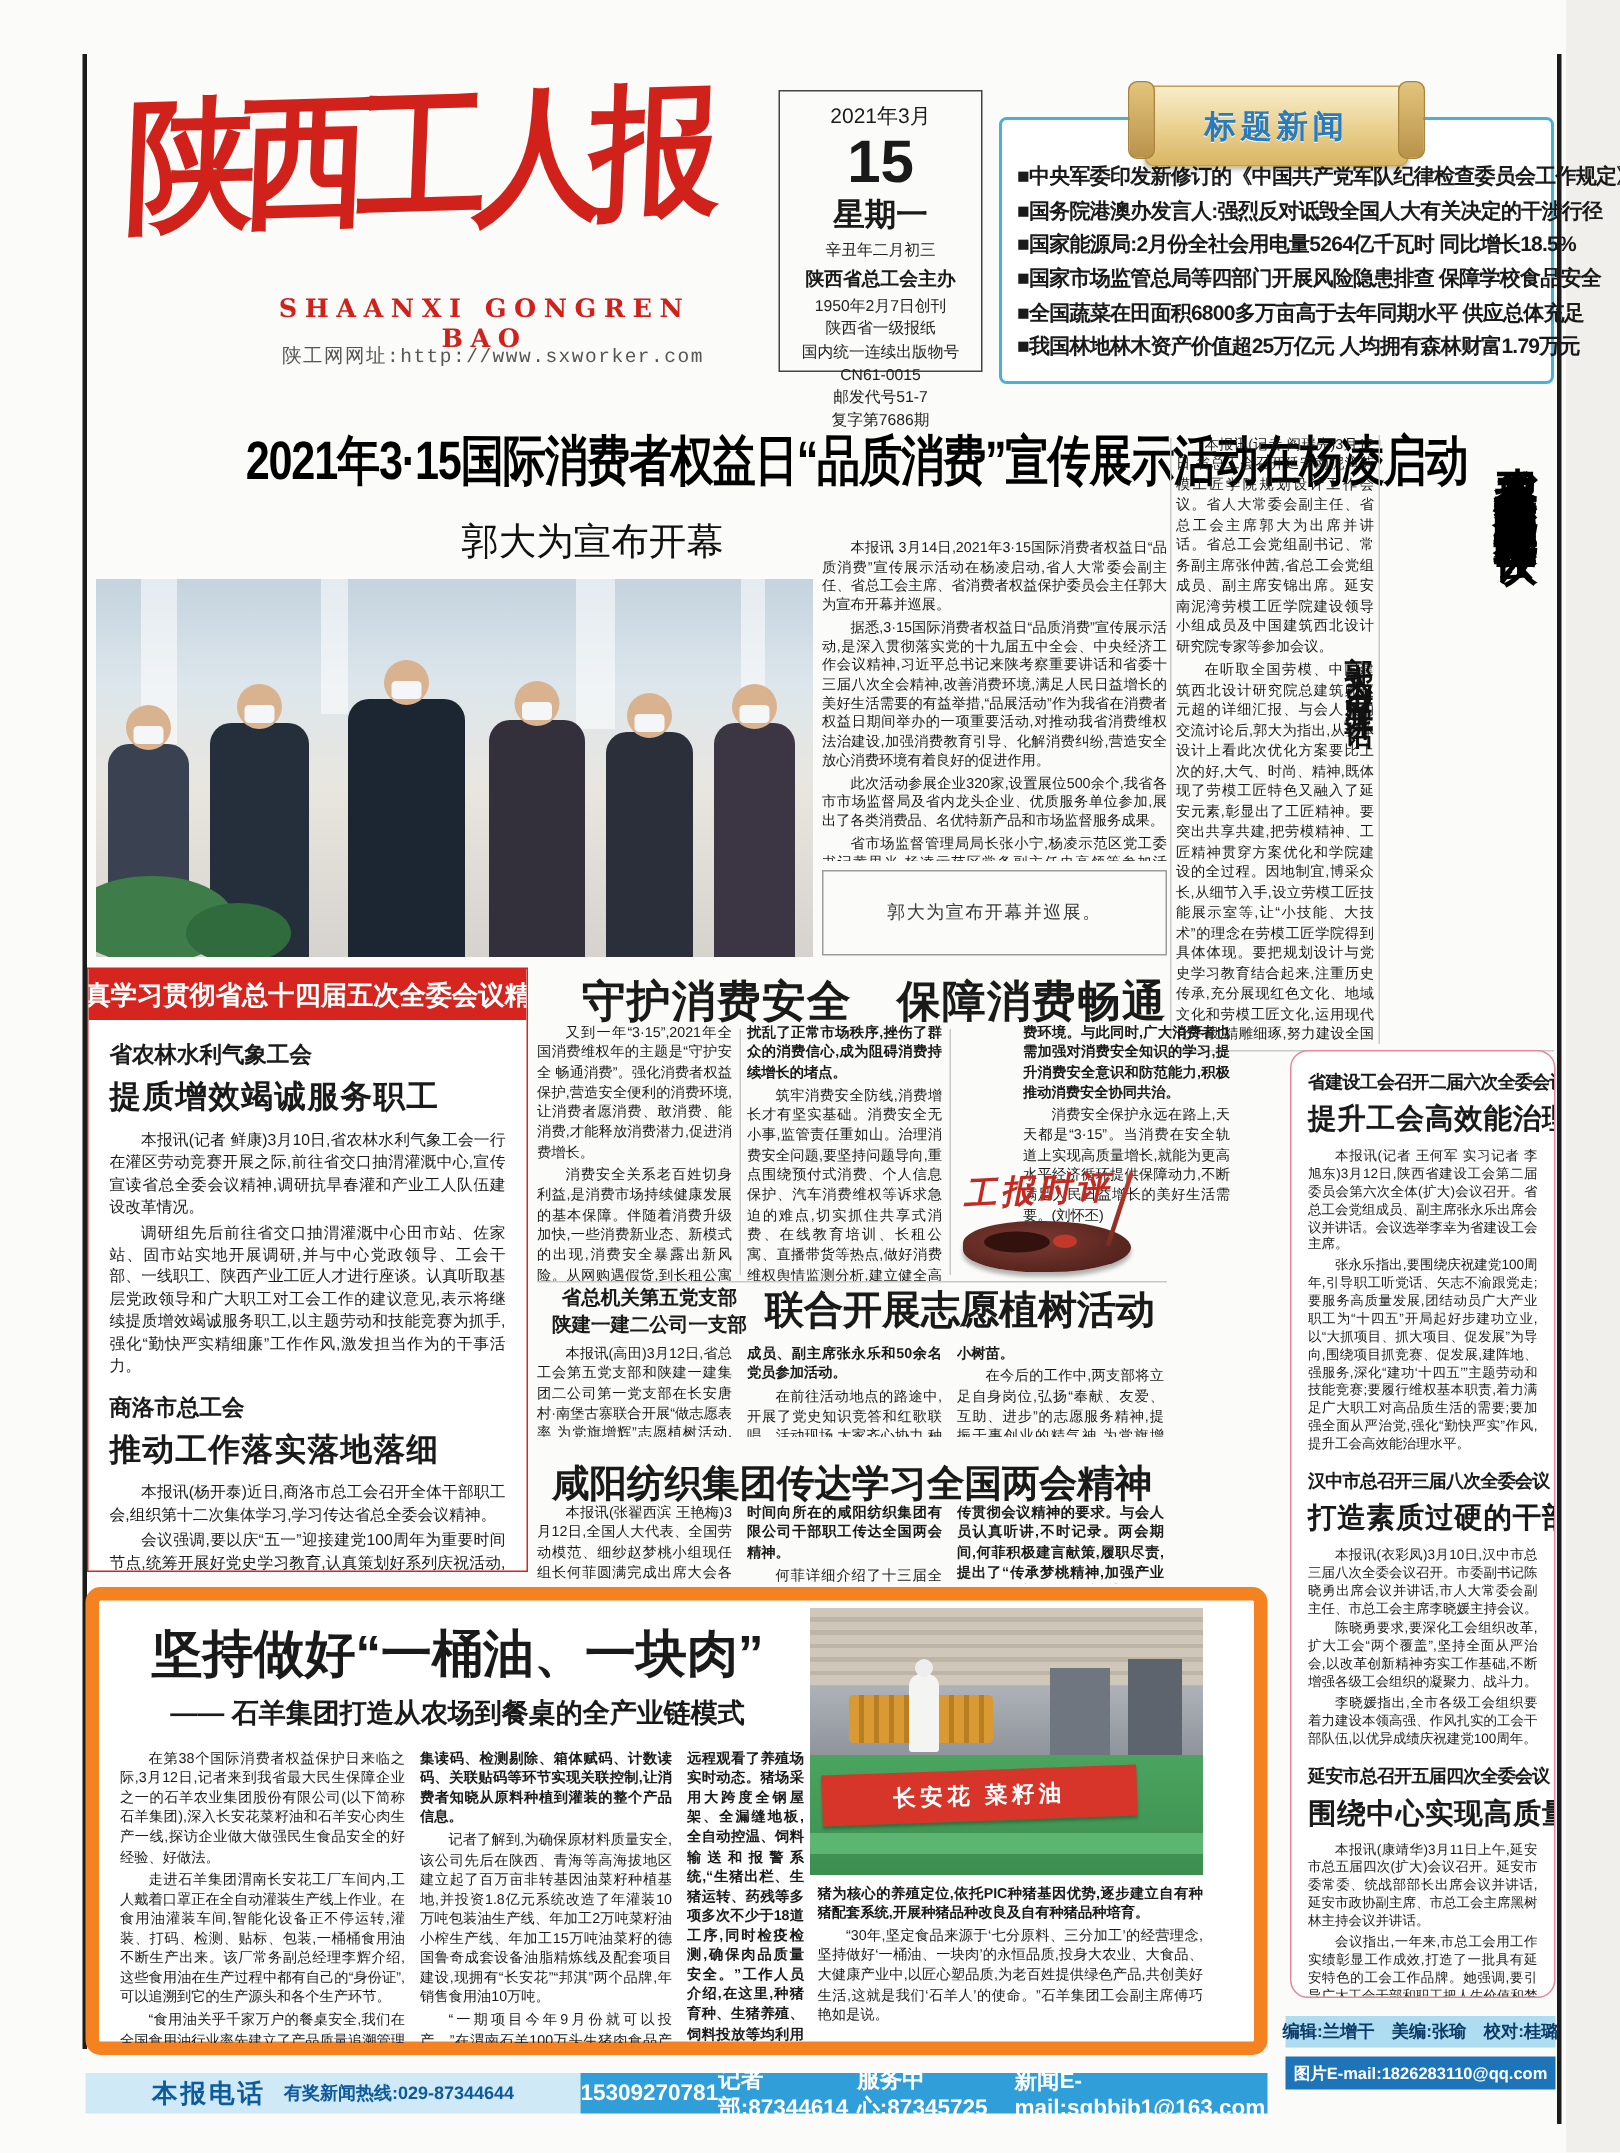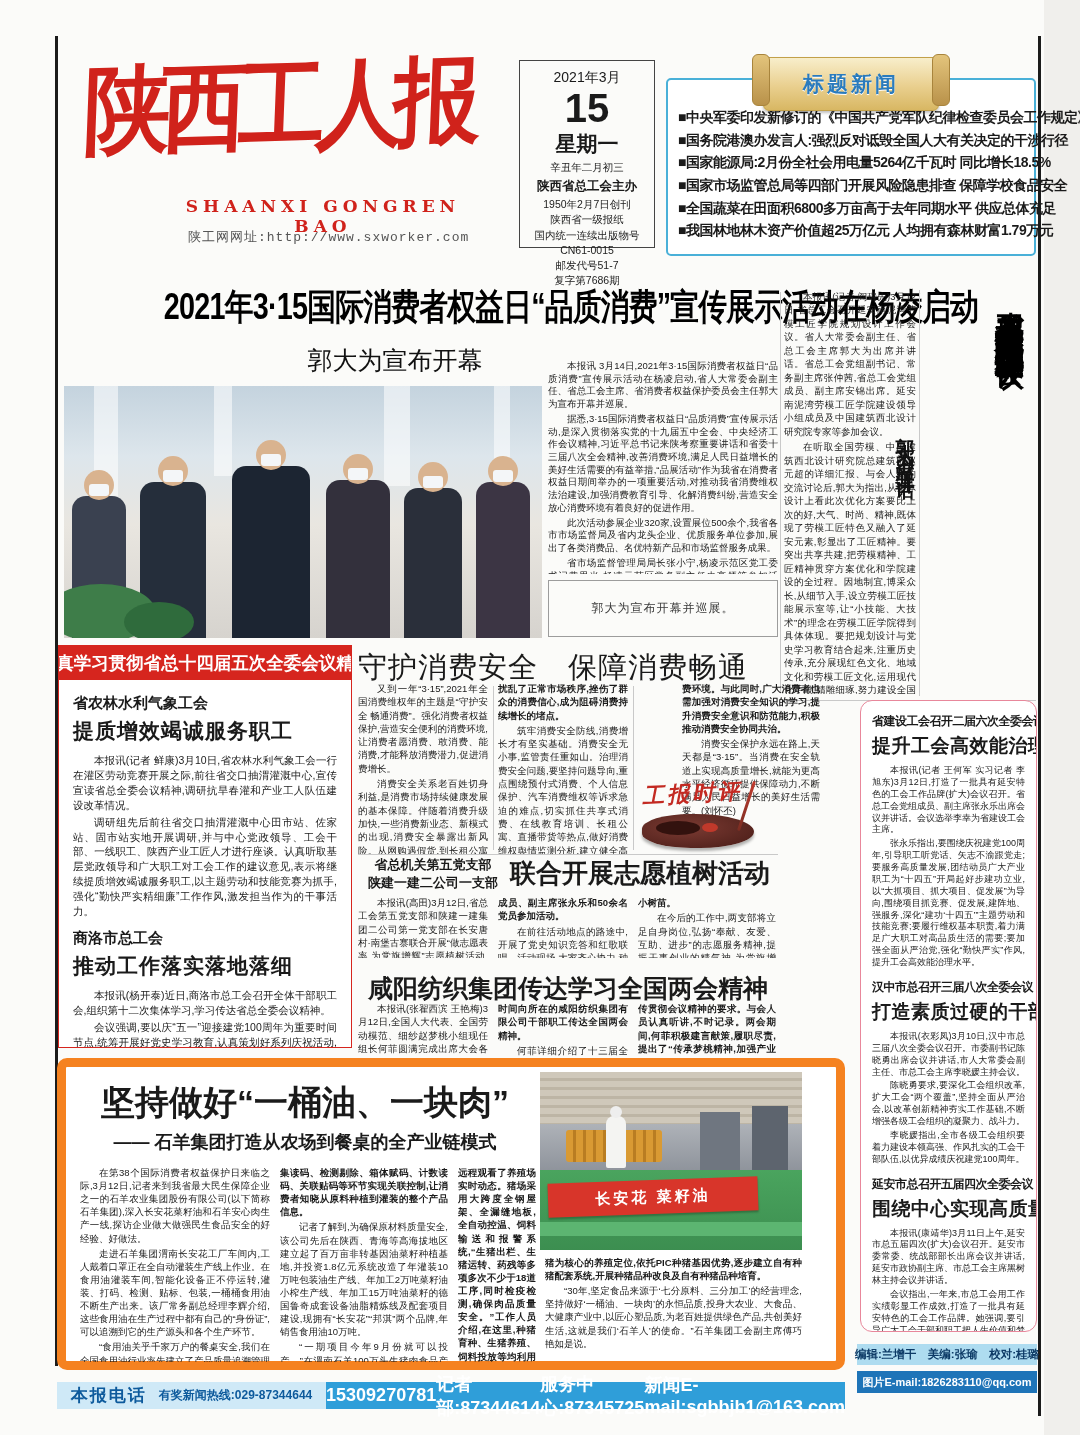--- a/index.html
+++ b/index.html
@@ -52,21 +52,21 @@
   .head{position:absolute;left:50%;transform:translateX(-50%);top:-26px;width:30px;height:30px;border-radius:50%;background:#d9b38f;}
   .mask{position:absolute;left:50%;transform:translateX(-50%);top:-12px;width:20px;height:12px;border-radius:3px;background:#f4f6f8;}
   .plant{position:absolute;border-radius:50%;background:#3e7d49;}
 
   
   .nnw-body{left:784px;top:290px;width:132px;height:404px;font-size:9.5px;line-height:1.42;}
   .nnw-sub{left:892px;top:422px;height:230px;writing-mode:vertical-rl;font-size:19px;font-weight:600;letter-spacing:6px;color:#111;}
   .nnw-hl{left:922px;top:288px;width:114px;height:410px;writing-mode:vertical-rl;font-size:29px;font-weight:900;letter-spacing:2px;line-height:1.85;color:#000;}
 
   
-  .edi-title{left:358px;top:648px;width:420px;text-align:left;font-size:29px;font-weight:400;letter-spacing:1px;}
+  .edi-title{left:358px;top:648px;width:420px;text-align:right;font-size:29px;font-weight:700;letter-spacing:1px;}
   .tcol{position:absolute;font-size:9.5px;line-height:1.4;overflow:hidden;}
   .stamp{left:642px;top:778px;width:132px;height:86px;}
   .stamp-text{font-family:"DejaVu Serif",serif;font-style:italic;font-weight:700;font-size:22px;color:#c32a22;letter-spacing:3px;transform:rotate(-3deg);}
   .inkstone{position:relative;margin-top:6px;width:112px;height:34px;background:radial-gradient(ellipse at 40% 40%,#7c3b33,#54231d 75%);border-radius:50% 60% 55% 50%;box-shadow:0 3px 3px rgba(0,0,0,.3);}
   .ink-well{position:absolute;left:14px;top:7px;width:44px;height:14px;border-radius:50%;background:#33120e;}
   .ink-red{position:absolute;left:60px;top:9px;width:16px;height:9px;border-radius:50%;background:#c0392b;}
   .pen{position:absolute;right:6px;top:-34px;width:3px;height:52px;background:linear-gradient(180deg,#c23b2e,#7a2d22);transform:rotate(18deg);border-radius:2px;}
 
   
   .left-box{left:58px;top:645px;width:294px;height:403px;border:1px solid #d6251e;background:#fff;overflow:hidden;}
@@ -108,21 +108,21 @@
   .worker{position:absolute;left:66px;top:44px;width:20px;height:52px;background:#f4f4f2;border-radius:8px 8px 2px 2px;}
   .worker:before{content:"";position:absolute;left:4px;top:-10px;width:12px;height:12px;border-radius:50%;background:#eee;}
 
   
   .edit-bar{left:857px;top:1344px;width:180px;height:21px;background:#aedcf0;color:#0d3a66;display:flex;align-items:center;justify-content:center;font-size:11.5px;font-weight:700;white-space:nowrap;}
   .picmail-bar{left:857px;top:1371px;width:180px;height:22px;background:#1e74b8;color:#fff;display:flex;align-items:center;justify-content:center;font-size:11px;font-weight:700;}
   .phone-bar{left:57px;top:1382px;width:788px;height:27px;display:flex;font-weight:700;}
   .pb-left{width:330px;background:#cfe9f7;color:#0d5a9c;display:flex;align-items:center;justify-content:center;gap:12px;}
   .pb-title{font-size:17px;font-weight:900;letter-spacing:2px;}
   .pb-hot{font-size:12px;}
-  .pb-main{flex:1;background:#2f9ed9;color:#fff;display:flex;align-items:center;justify-content:space-around;font-size:18px;}
+  .pb-main{flex:1;background:#2f9ed9;color:#fff;display:flex;align-items:center;justify-content:space-around;font-size:15px;}
 </style>
 </head>
 <body>
 
 <div class="page-right-margin"></div>
 <div class="edge" style="left:55px;top:36px;width:3px;height:1330px;"></div>
 <div class="edge" style="left:1038px;top:36px;width:3px;height:1380px;"></div>
 
 <div class="abs mast-title">陕西工人报</div>
 <div class="abs mast-pinyin">SHAANXI GONGREN BAO</div>
@@ -279,21 +279,21 @@
   <p class="p">何菲详细介绍了十三届全国人大四次会议的主要精神、我省代表团主要活动、工作情况以及学习宣</p>
 </div>
 <div class="tcol jt" style="left:638px;top:1002px;width:138px;height:54px;">
   <p class="pc">传贯彻会议精神的要求。与会人员认真听讲,不时记录。两会期间,何菲积极建言献策,履职尽责,提出了“传承梦桃精神,加强产业工人在岗培训”等建议,受到《工人日报》《陕西工人报》等媒体高度关注。</p>
 </div>
 
 <div class="abs right-box">
   <div class="rb-art">
     <div class="kicker">省建设工会召开二届六次全委会议</div>
     <div class="rtitle">提升工会高效能治理水平</div>
-    <p class="p jt">本报讯(记者 王何军 实习记者 李旭东)3月12日,打造了一批具有延安特色的工会工作品牌(扩大)会议召开。省总工会党组成员、副主席张永乐出席会议并讲话。会议选举李幸为省建设工会主席。</p>
+    <p class="p jt">本报讯(记者 王何军 实习记者 李旭东)3月12日,陕西省建设工会第二届委员会第六次全体(扩大)会议召开。省总工会党组成员、副主席张永乐出席会议并讲话。会议选举李幸为省建设工会主席。</p>
     <p class="p jt">张永乐指出,要围绕庆祝建党100周年,引导职工听党话、矢志不渝跟党走;要服务高质量发展,团结动员广大产业职工为“十四五”开局起好步建功立业,以“大抓项目、抓大项目、促发展”为导向,围绕项目抓竞赛、促发展,建阵地、强服务,深化“建功‘十四五’”主题劳动和技能竞赛;要履行维权基本职责,着力满足广大职工对高品质生活的需要;要加强全面从严治党,强化“勤快严实”作风,提升工会高效能治理水平。</p>
   </div>
   <div class="rb-art">
     <div class="kicker">汉中市总召开三届八次全委会议</div>
     <div class="rtitle">打造素质过硬的干部队伍</div>
     <p class="p jt">本报讯(衣彩凤)3月10日,汉中市总三届八次全委会议召开。市委副书记陈晓勇出席会议并讲话,市人大常委会副主任、市总工会主席李晓媛主持会议。</p>
     <p class="p jt">陈晓勇要求,要深化工会组织改革,扩大工会“两个覆盖”,坚持全面从严治会,以改革创新精神夯实工作基础,不断增强各级工会组织的凝聚力、战斗力。</p>
     <p class="p jt">李晓媛指出,全市各级工会组织要着力建设本领高强、作风扎实的工会干部队伍,以优异成绩庆祝建党100周年。</p>
   </div>
   <div class="rb-art">

